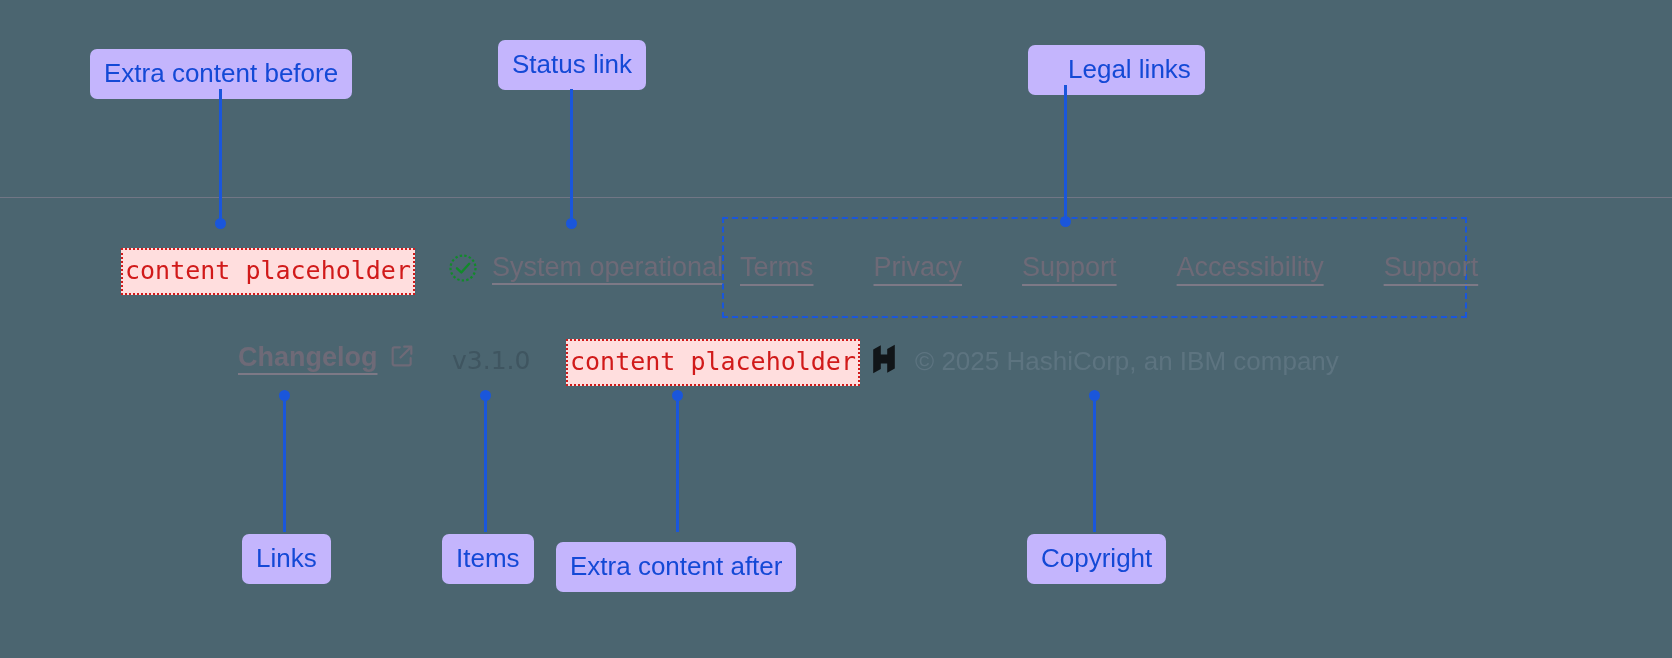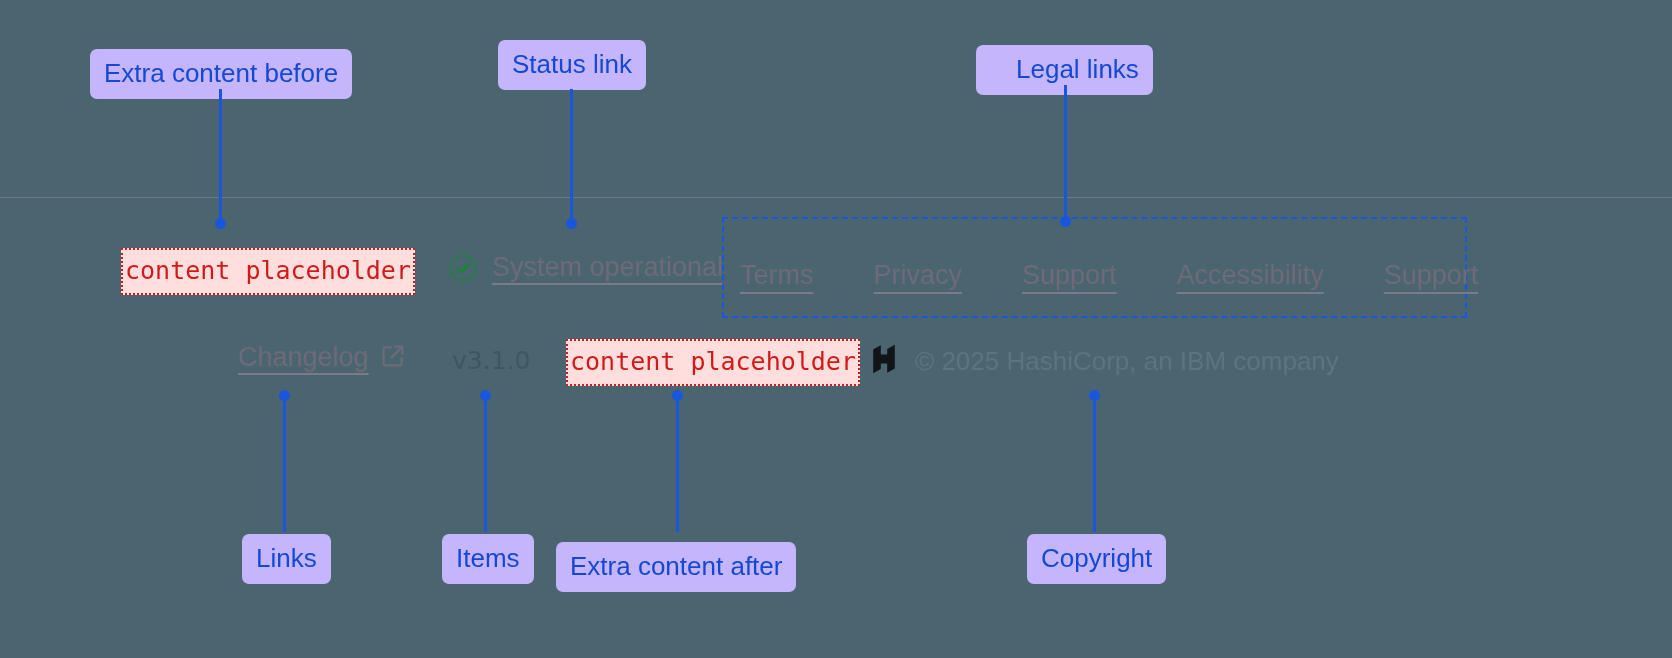--- a/index.html
+++ b/index.html
@@ -107,47 +107,47 @@
   <div class="divider"></div>
 
   <div class="pill" style="left:90px;top:49px;">Extra content before</div>
   <div class="conn" style="left:219px;top:89px;height:133px;"></div>
   <div class="dot" style="left:215px;top:218px;"></div>
 
   <div class="pill" style="left:498px;top:40px;">Status link</div>
   <div class="conn" style="left:570px;top:89px;height:133px;"></div>
   <div class="dot" style="left:566px;top:218px;"></div>
 
-  <div class="pill" style="left:976px;top:45px;padding-left:40px;">Legal links</div>
+  <div class="pill" style="left:1028px;top:45px;padding-left:40px;">Legal links</div>
   <div class="conn" style="left:1064px;top:85px;height:136px;"></div>
   <div class="dot" style="left:1060px;top:216px;"></div>
 
   <div class="placeholder" style="position:absolute;left:121px;top:248px;">content placeholder</div>
 
   <div class="row status" style="left:448px;top:252px;">
     <span class="status-icon">
       <svg width="30" height="30" viewBox="0 0 30 30">
         <circle cx="15" cy="15" r="12.5" fill="none" stroke="#128a2b" stroke-width="2.2" stroke-dasharray="2.4 2.2"></circle>
         <path d="M9 15.3 L13.3 19.5 L21.2 10.8" fill="none" stroke="#128a2b" stroke-width="2.4" stroke-linecap="round" stroke-linejoin="round"></path>
       </svg>
     </span>
     <span class="status-label">System operational</span>
   </div>
 
   <div class="legal-box" style="left:722px;top:217px;width:745px;height:101px;"></div>
 
-  <div class="legal-links" style="left:740px;top:260px;">
+  <div class="legal-links" style="left:740px;top:252px;">
     <a href="#">Terms</a>
     <a href="#">Privacy</a>
     <a href="#">Support</a>
     <a href="#">Accessibility</a>
     <a href="#">Support</a>
   </div>
 
-  <div class="row" style="left:238px;top:342px;">
+  <div class="row" style="left:238px;top:342px;font-weight:bold;">
     <span class="muted-link">Changelog</span>
     <span class="ext-icon">
       <svg width="26" height="26" viewBox="0 0 24 24" fill="none" stroke="#6e6a77" stroke-width="2" stroke-linecap="round" stroke-linejoin="round">
         <path d="M10 4 H5 a1.6 1.6 0 0 0 -1.6 1.6 V19 a1.6 1.6 0 0 0 1.6 1.6 H18.4 a1.6 1.6 0 0 0 1.6 -1.6 V14"></path>
         <path d="M14 3.4 H20.6 V10"></path>
         <path d="M20.2 3.8 L10.6 13.4"></path>
       </svg>
     </span>
   </div>
 

